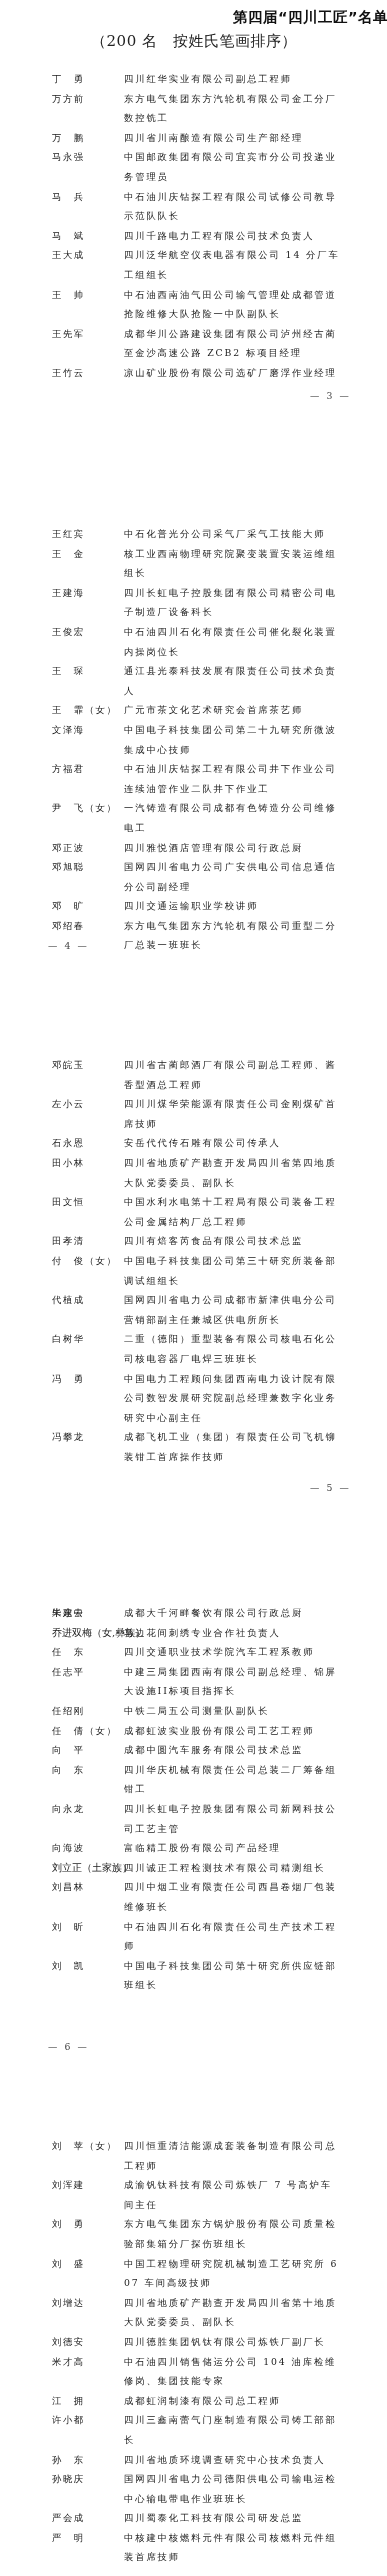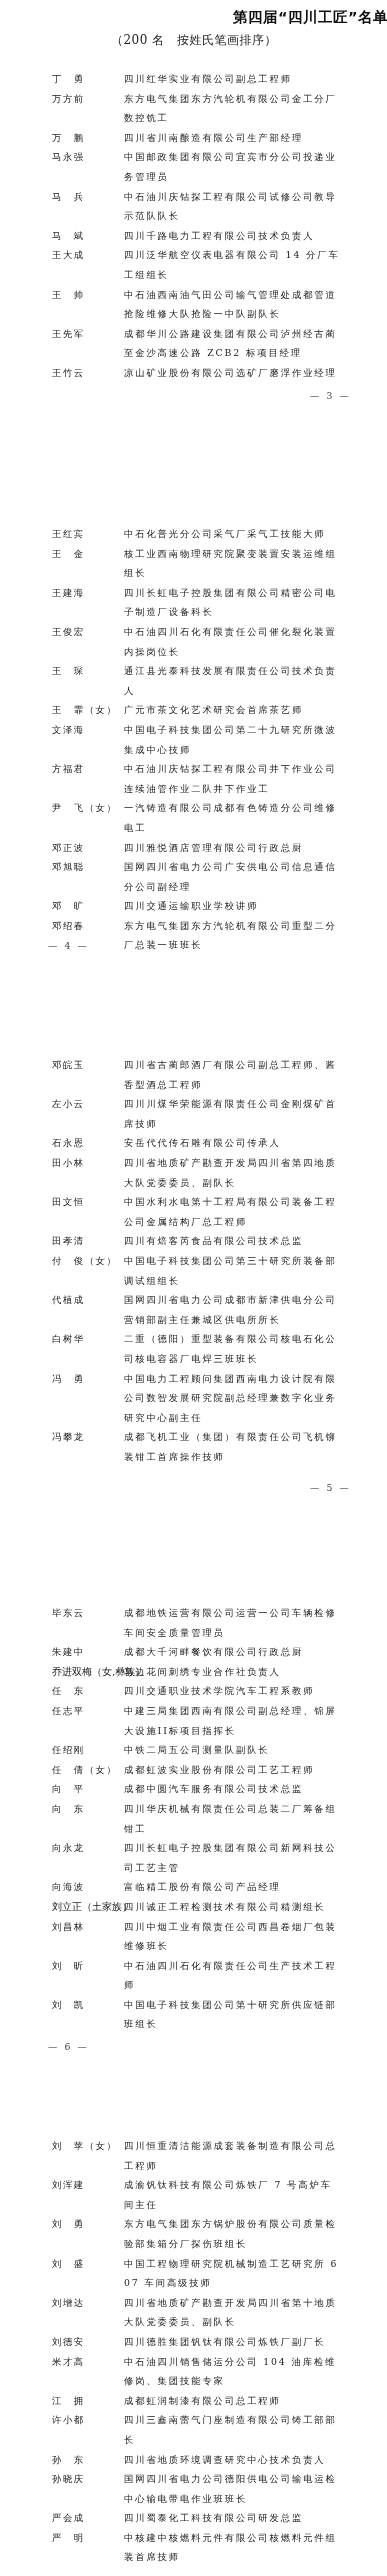--- a/index.html
+++ b/index.html
@@ -2,21 +2,21 @@
 <html style="font-size:8.3px"><head>
 <meta charset="utf-8">
 <style>
   html, body { margin:0; padding:0; background:#ffffff; }
   body { width:388px; height:2576px; position:relative; overflow:hidden;
          font-family:"DejaVu Serif","Liberation Serif",serif; color:#1a1a1a; }
   .title { position:absolute; left:0; width:388px; top:8.3px; text-align:right;
            font-family:"DejaVu Sans","Liberation Sans",sans-serif; font-weight:bold;
            font-size:14.5px; letter-spacing:0.5px; color:#111; }
   .subtitle { position:absolute; left:0; width:388px; top:32px; text-align:center;
-              font-size:12px; color:#222; letter-spacing:0.5px; }
+              font-size:15px; color:#222; letter-spacing:0.5px; }
   .page { position:absolute; left:0; width:308px; }
   .entry { position:relative; }
   .name { position:absolute; left:52px; width:72px; font-size:9.3px; letter-spacing:1.6px;
           line-height:19.6px; white-space:nowrap; color:#1a1a1a; }
   .name.small { font-size:10px; letter-spacing:0px; }
   .desc { margin-left:124px; width:217px; font-size:9.3px; line-height:19.6px;
           letter-spacing:1.9px; color:#1a1a1a; word-break:break-all; }
   .pageno { position:absolute; font-size:9.3px; color:#444; letter-spacing:2.1px; }
 </style>
 </head>
@@ -167,21 +167,20 @@
       </div>
       <div class="entry">
         <div class="name">冯攀龙</div>
         <div class="desc">成都飞机工业（集团）有限责任公司飞机铆装钳工首席操作技师</div>
       </div>
     </div>
     <div class="pageno" style="top: 1482px; left: 310px;">— 5 —</div>
     <div class="page" style="top: 1603px;">
       <div class="entry">
         <div class="name">毕东云</div>
-        <div class="desc">成都地铁运营有限公司运营一公司车辆检修车间安全质量管理员</div>
       </div>
       <div class="entry">
         <div class="name">朱建中</div>
         <div class="desc">成都大千河畔餐饮有限公司行政总厨</div>
       </div>
       <div class="entry">
         <div class="name small">乔进双梅（女,彝族）</div>
         <div class="desc">马边花间刺绣专业合作社负责人</div>
       </div>
       <div class="entry">

